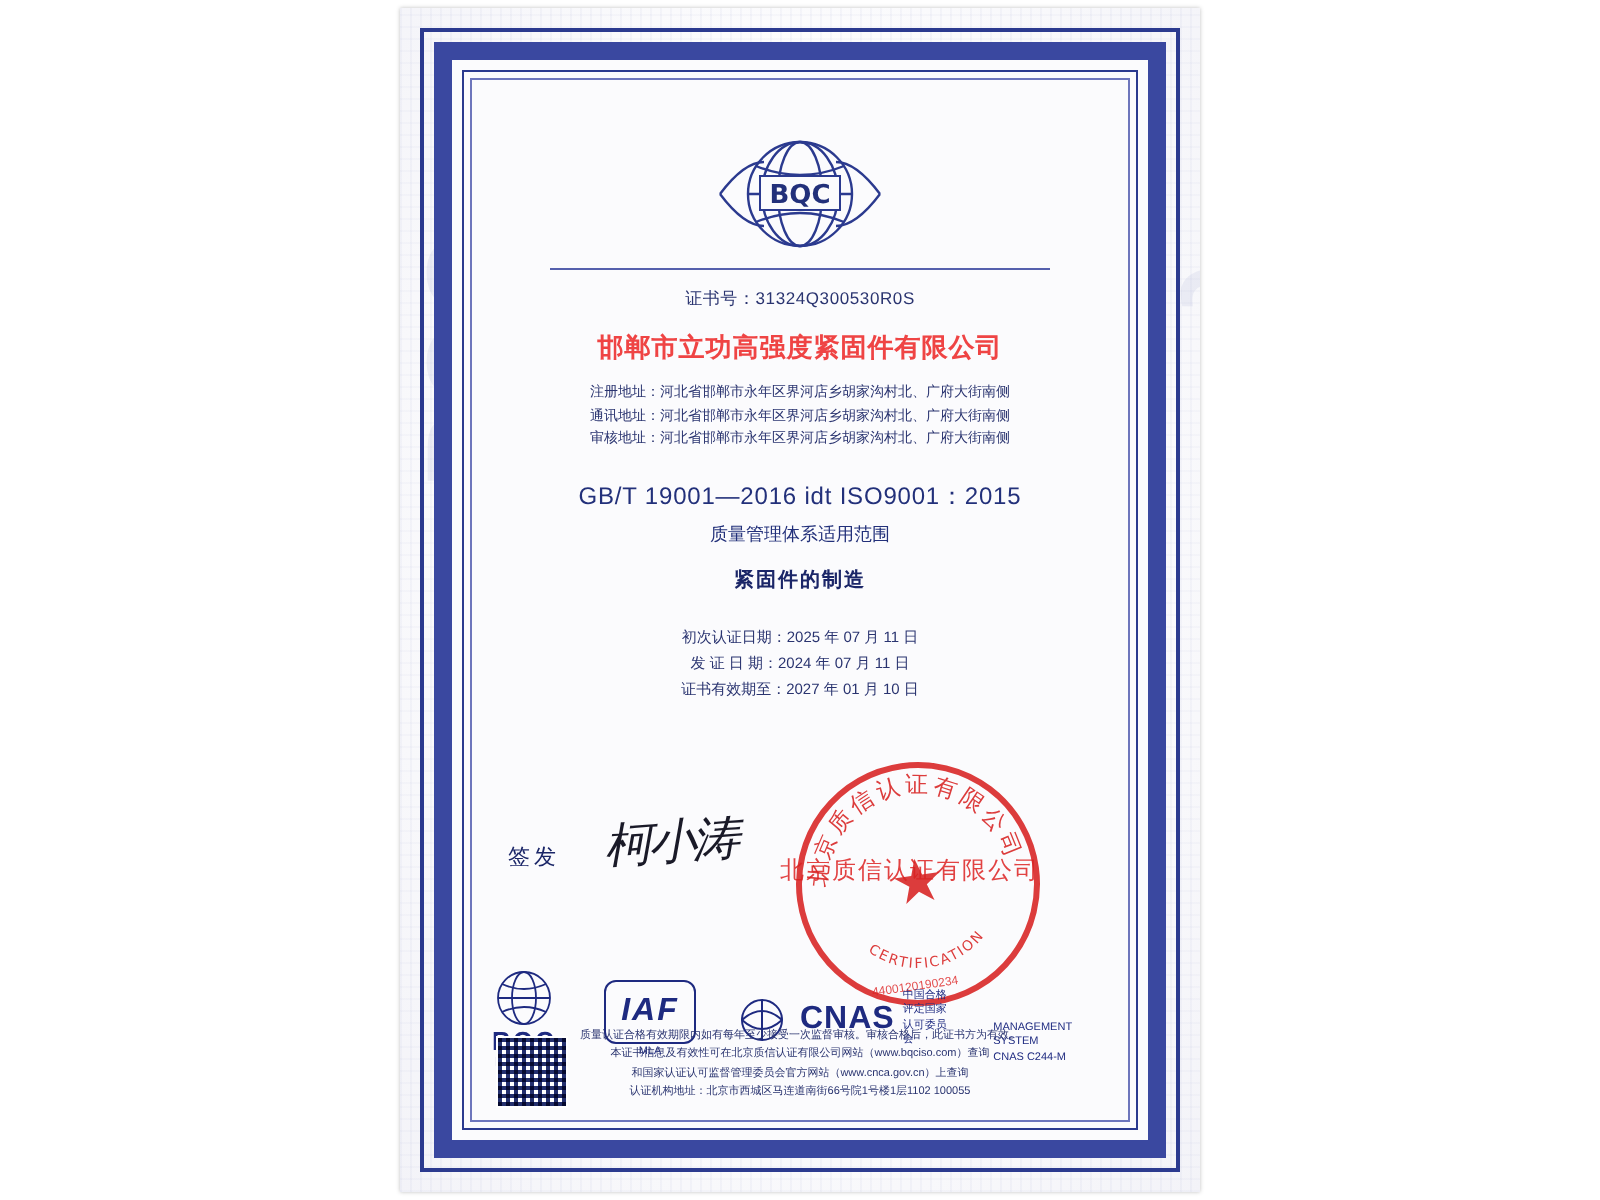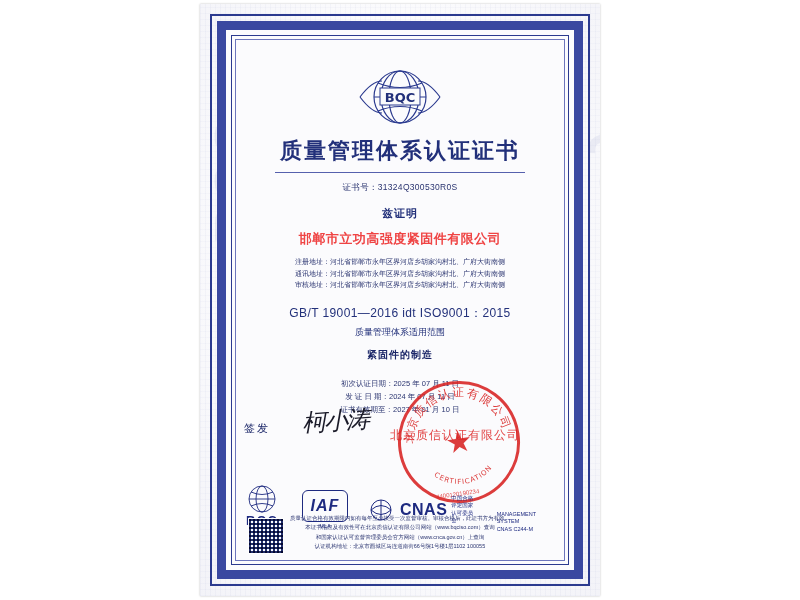--- a/index.html
+++ b/index.html
@@ -177,21 +177,21 @@
 
   
   .sign-row {
     position: absolute;
     left: 0; right: 0;
     top: 355px;
     height: 70px;
   }
   .sign-label {
     position: absolute;
-    left: 4px; top: 22px;
+    left: 14px; top: 22px;
     font-size: 11px;
     color: #1b2668;
     letter-spacing: 2px;
   }
   .sign-script {
     position: absolute;
     left: 62px; top: 6px;
     font-family: "DejaVu Serif", "Liberation Serif", serif;
     font-size: 24px;
     font-style: italic;
@@ -354,26 +354,24 @@
           <path d="M8 31 q12 -16 22 -16"></path>
           <path d="M8 31 q12 16 22 16"></path>
           <path d="M88 31 q-12 -16 -22 -16"></path>
           <path d="M88 31 q-12 16 -22 16"></path>
         </g>
         <rect x="28" y="22" width="40" height="17" fill="#fbfbfd" stroke="#2b3a8f" stroke-width="1"></rect>
         <text x="48" y="35.5" text-anchor="middle" font-family="DejaVu Sans, sans-serif" font-size="13" font-weight="bold" fill="#22307a">BQC</text>
       </svg>
     </div>
 
-    <div class="cert-title">质量管理体系认证证书</div>
     <div class="title-rule"></div>
 
     <div class="cert-no">证书号：31324Q300530R0S</div>
 
-    <div class="hereby">兹证明</div>
 
     <div class="company">邯郸市立功高强度紧固件有限公司</div>
 
 
     <div class="addr-block">
       <div>注册地址：河北省邯郸市永年区界河店乡胡家沟村北、广府大街南侧</div>
       <div>通讯地址：河北省邯郸市永年区界河店乡胡家沟村北、广府大街南侧</div>
       <div>审核地址：河北省邯郸市永年区界河店乡胡家沟村北、广府大街南侧</div>
     </div>
 

